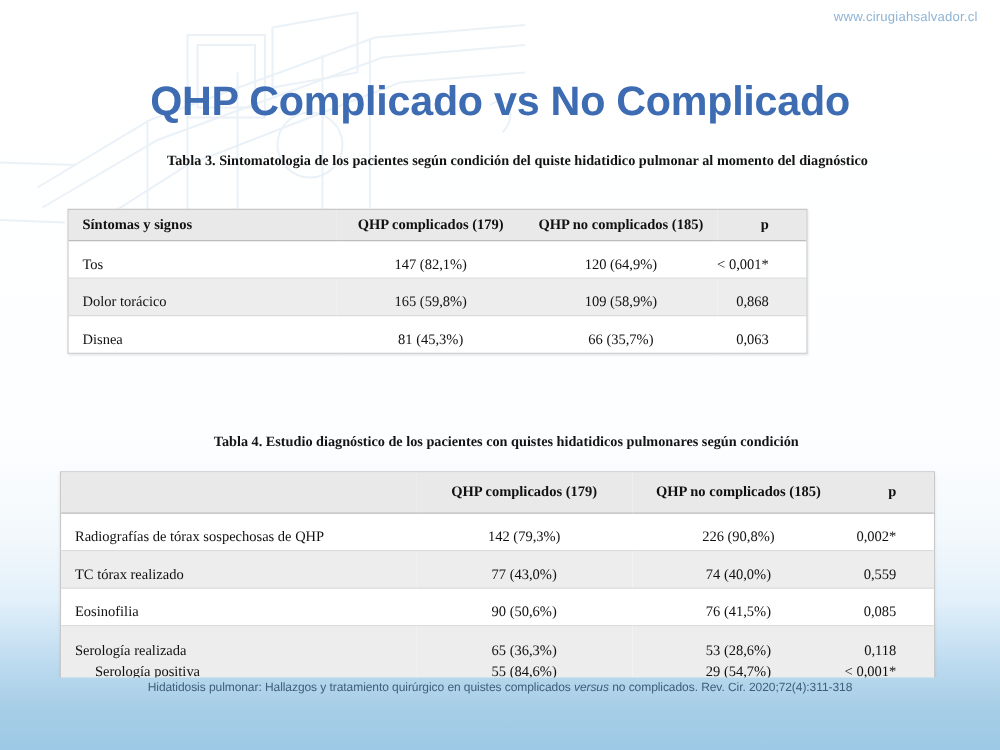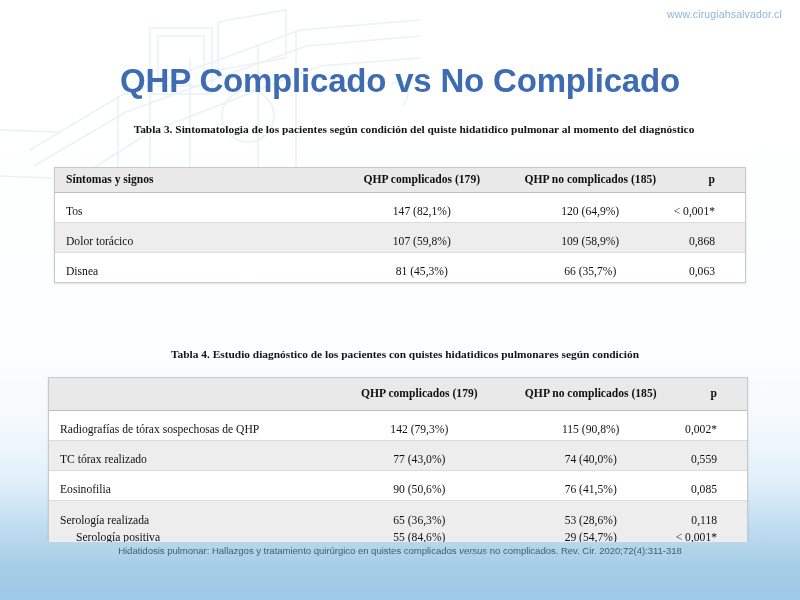--- a/index.html
+++ b/index.html
@@ -45,21 +45,21 @@
   #caption-3 { position:absolute; left:68px; right:40px; top:122px; }
   #caption-4 { position:absolute; left:60px; right:50px; top:347px; }
 
   
   .tbl-wrap {
     position:absolute;
     background:#ffffff;
     border:1px solid #c8c8c8;
     box-shadow:0 1px 2px rgba(80,90,100,.18);
   }
-  #table-3-wrap { left:54px; top:167px; width:692px; }
+  #table-3-wrap { left:54px; top:167px; width:592px; }
   #table-4-wrap { left:48px; top:377px; width:700px; }
 
   table.data-table {
     width:100%; border-collapse:collapse;
     font-family:"Liberation Serif", serif;
     font-size:11.6px; color:#111;
   }
   table.data-table th {
     background:#e9e9e9;
     font-weight:bold;
@@ -156,21 +156,21 @@
     </thead>
     <tbody>
       <tr class="plain">
         <td class="c-label">Tos</td>
         <td class="c-a">147 (82,1%)</td>
         <td class="c-b">120 (64,9%)</td>
         <td class="c-p">&lt; 0,001*</td>
       </tr>
       <tr class="shaded">
         <td class="c-label">Dolor torácico</td>
-        <td class="c-a">107 (59,8%)</td>
+        <td class="c-a">165 (59,8%)</td>
         <td class="c-b">109 (58,9%)</td>
         <td class="c-p">0,868</td>
       </tr>
       <tr class="plain">
         <td class="c-label">Disnea</td>
         <td class="c-a">81 (45,3%)</td>
         <td class="c-b">66 (35,7%)</td>
         <td class="c-p">0,063</td>
       </tr>
     </tbody>
@@ -186,21 +186,21 @@
         <th class="c-label"></th>
         <th class="c-a">QHP complicados (179)</th>
         <th class="c-b">QHP no complicados (185)</th>
         <th class="c-p">p</th>
       </tr>
     </thead>
     <tbody>
       <tr class="plain">
         <td class="c-label">Radiografías de tórax sospechosas de QHP</td>
         <td class="c-a">142 (79,3%)</td>
-        <td class="c-b">115 (90,8%)</td>
+        <td class="c-b">226 (90,8%)</td>
         <td class="c-p">0,002*</td>
       </tr>
       <tr class="shaded">
         <td class="c-label">TC tórax realizado</td>
         <td class="c-a">77 (43,0%)</td>
         <td class="c-b">74 (40,0%)</td>
         <td class="c-p">0,559</td>
       </tr>
       <tr class="plain">
         <td class="c-label">Eosinofilia</td>

